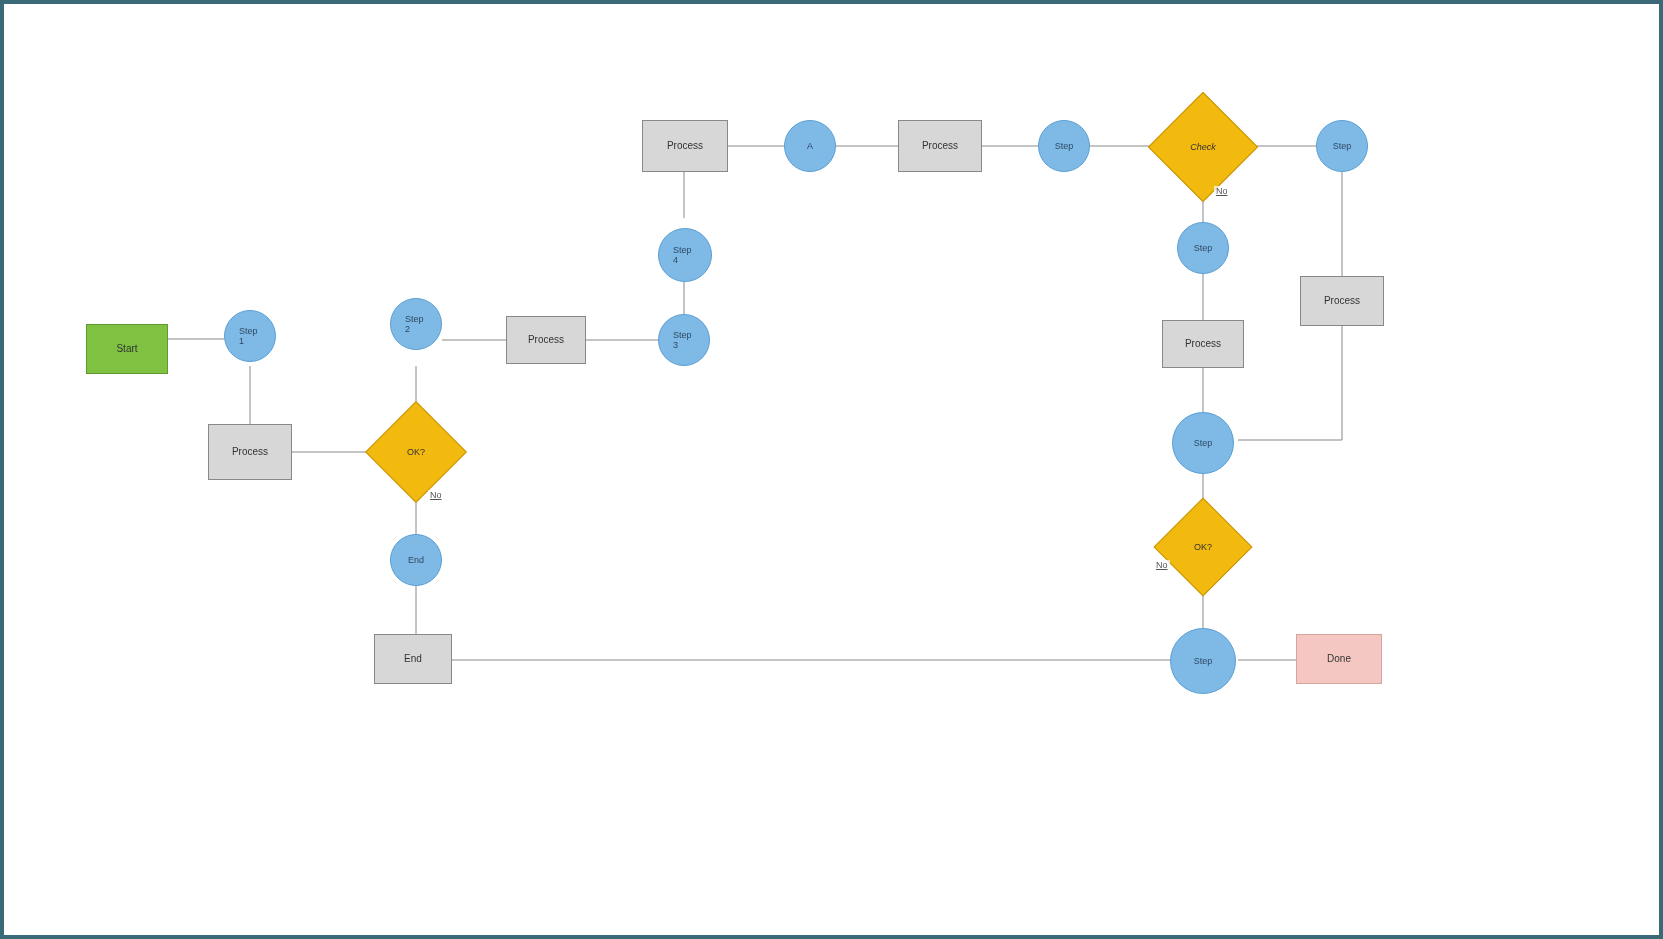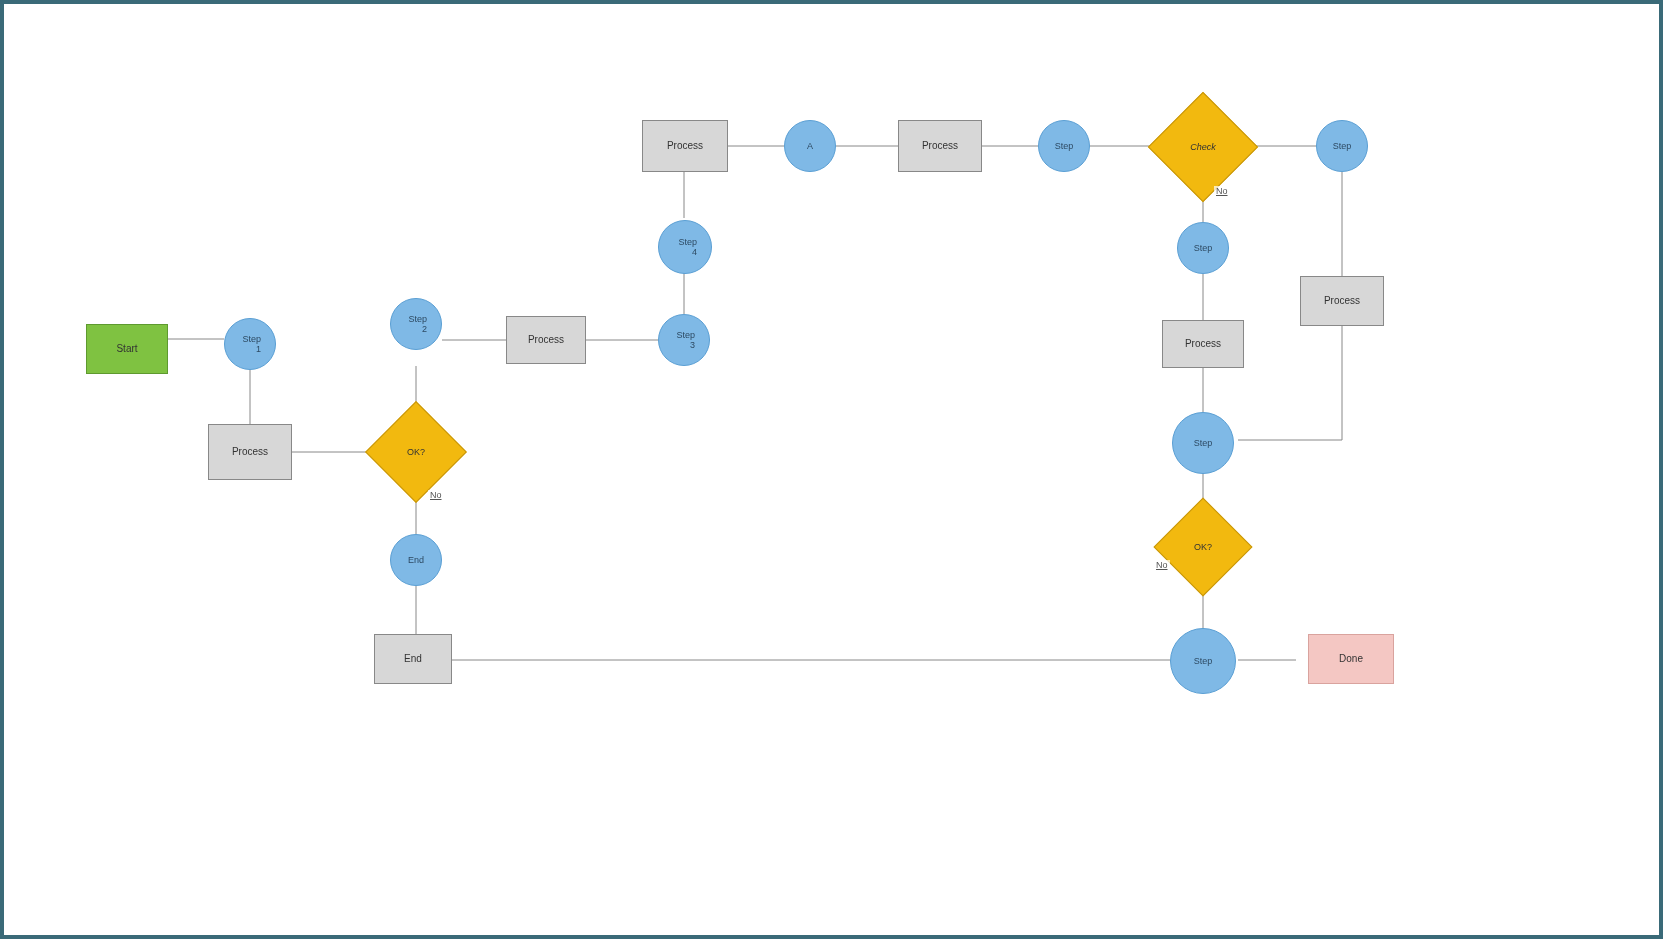--- a/index.html
+++ b/index.html
@@ -22,38 +22,37 @@
   .canvas {
     position: relative;
     width: 100%;
     height: 100%;
   }
   .node {
     position: absolute;
     display: flex;
     align-items: center;
     justify-content: center;
-    text-align: right;
+    text-align: left;
     box-sizing: border-box;
     padding: 14px;
     line-height: 1.15;
     overflow: hidden;
   }
   .rect {
     border: 1px solid #888;
     background: #d7d7d7;
   }
   .rect.start {
     background: #7fc241;
     border-color: #5e9a2f;
   }
   .rect.end {
     background: #f4c7c3;
     border-color: #d9a39e;
-    margin-left: 12px;
   }
   .circle {
     border-radius: 50%;
     background: #7fb9e6;
     border: 1px solid #5a9fd4;
     color: #2d4a63;
     font-size: 9px;
   }
   .diamond-wrap {
     position: absolute;
@@ -153,21 +152,21 @@
 
       <line class="edge" x1="412" y1="582" x2="412" y2="630"></line>
 
       <line class="edge" x1="448" y1="656" x2="1166" y2="656"></line>
     </svg>
 
     <div class="node rect start" style="left:82px; top:320px; width:82px; height:50px;">
       <span>Start</span>
     </div>
 
-    <div class="node circle" style="left:220px; top:314px; width:52px; height:52px;">
+    <div class="node circle" style="left:220px; top:306px; width:52px; height:52px;">
       <span>Step 1</span>
     </div>
 
     <div class="node rect" style="left:204px; top:420px; width:84px; height:56px;">
       <span>Process</span>
     </div>
 
     <div class="diamond-wrap" style="left:376px; top:412px; width:72px; height:72px;">
       <div class="diamond"></div>
       <div class="diamond-label">OK?</div>
@@ -179,21 +178,21 @@
     </div>
 
     <div class="node rect" style="left:502px; top:312px; width:80px; height:48px;">
       <span>Process</span>
     </div>
 
     <div class="node circle" style="left:654px; top:310px; width:52px; height:52px;">
       <span>Step 3</span>
     </div>
 
-    <div class="node circle" style="left:654px; top:216px; width:54px; height:54px;">
+    <div class="node circle" style="left:654px; top:224px; width:54px; height:54px;">
       <span>Step 4</span>
     </div>
 
     <div class="node rect" style="left:638px; top:116px; width:86px; height:52px;">
       <span>Process</span>
     </div>
 
     <div class="node circle" style="left:780px; top:116px; width:52px; height:52px;">
       <span>A</span>
     </div>

